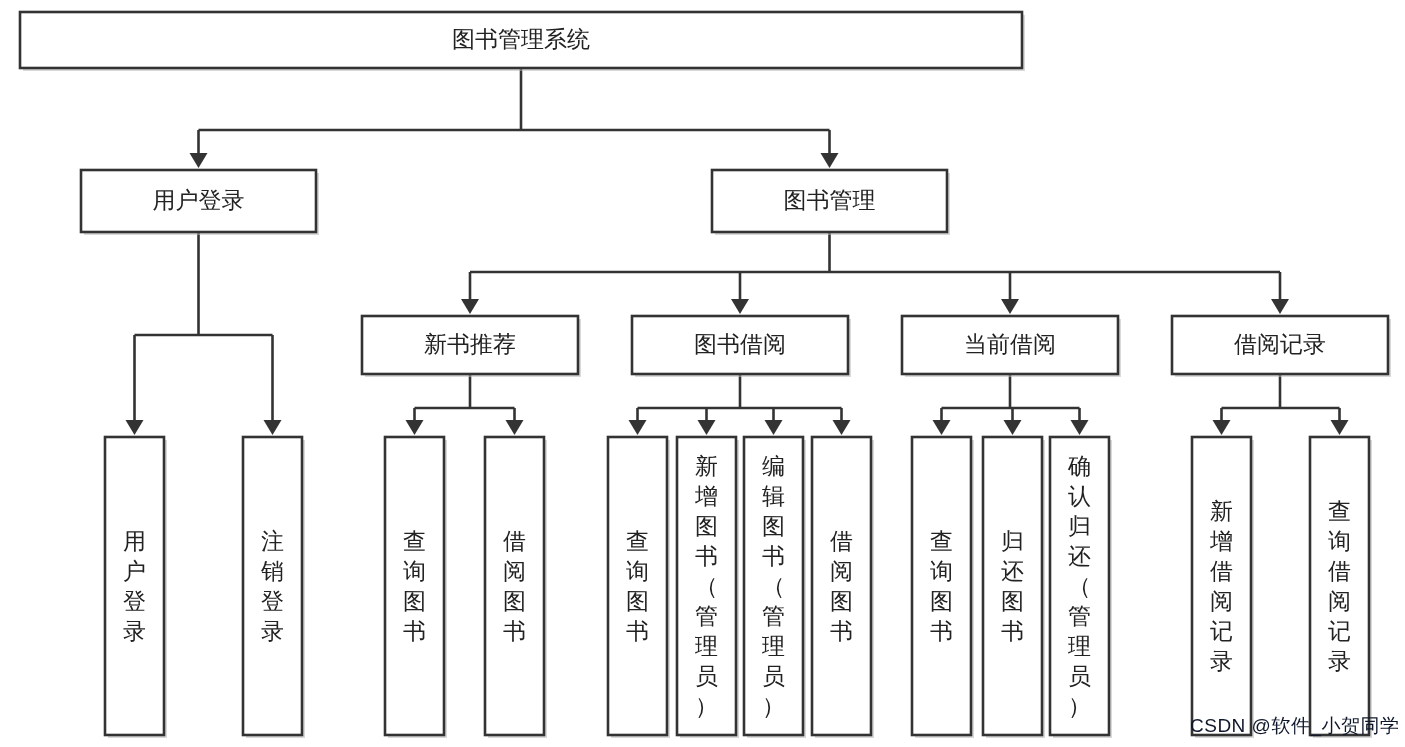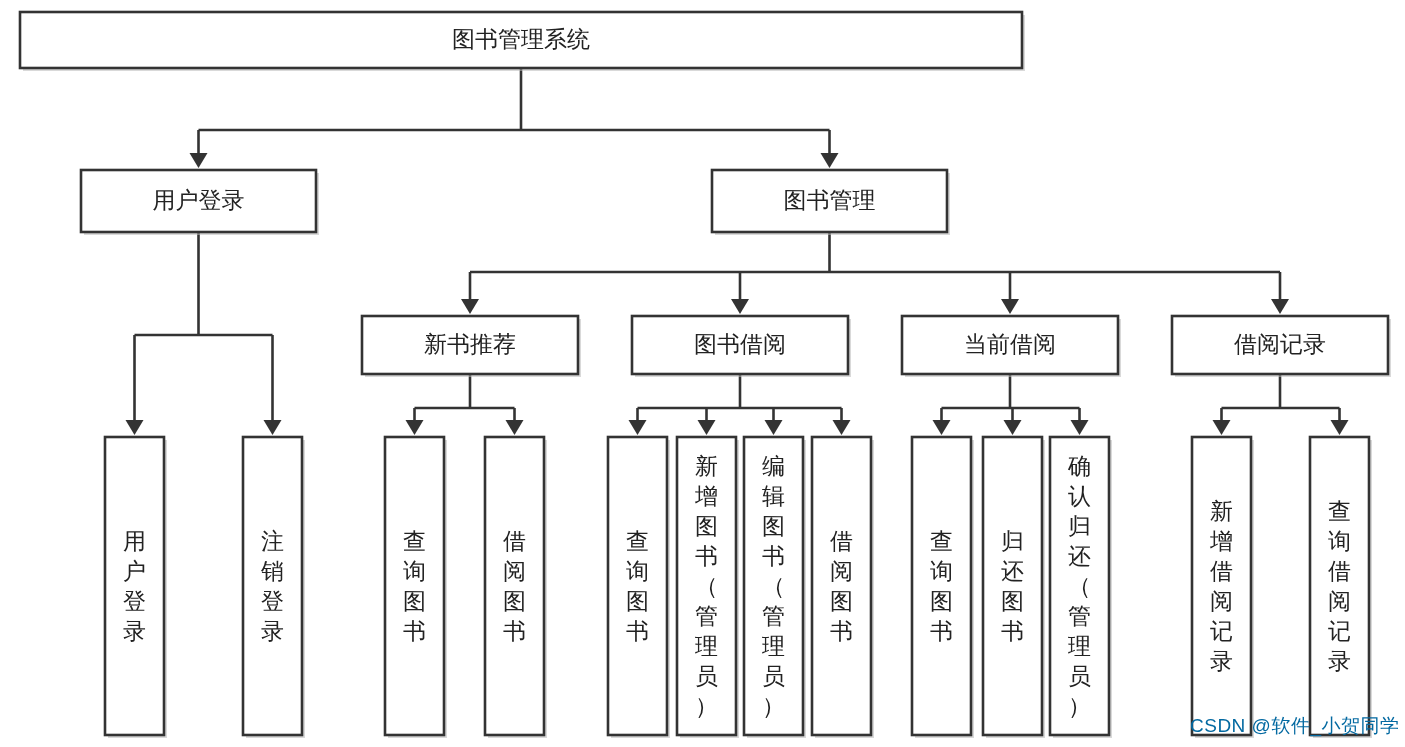--- a/index.html
+++ b/index.html
@@ -8,21 +8,21 @@
   #stage{position:relative;width:1371px;height:747px;background:#fff;}
   svg#diagram{position:absolute;left:0;top:0;width:1405px;height:747px;}
   .node-rect{fill:#ffffff;stroke:#333333;stroke-width:2.6;}
   .node-shadow{fill:#b9b9b9;stroke:none;opacity:.55;}
   .edge{stroke:#333333;stroke-width:2.6;fill:none;stroke-linecap:butt;}
   .arrow-head{fill:#333333;stroke:none;}
   .node-label{fill:#222222;font-family:"Liberation Sans","DejaVu Sans",sans-serif;
               font-size:23px;text-anchor:middle;dominant-baseline:middle;}
   .node-label-v{fill:#222222;font-family:"Liberation Sans","DejaVu Sans",sans-serif;
                 font-size:23px;text-anchor:middle;}
-  .watermark{position:absolute;left:1190px;top:713px;color:#0369a1;font-size:19px;
+  .watermark{position:absolute;left:1190px;top:713px;color:#0f172a;font-size:19px;
              white-space:nowrap;font-family:"Liberation Sans","DejaVu Sans",sans-serif;
              letter-spacing:.5px;}
 </style>
 </head>
 <body>
 
 <div id="stage">
   <svg id="diagram" viewBox="0 0 1405 747">
     <g id="edges-layer">
         <path class="edge" d="M 521 68 L 521 130"></path>

